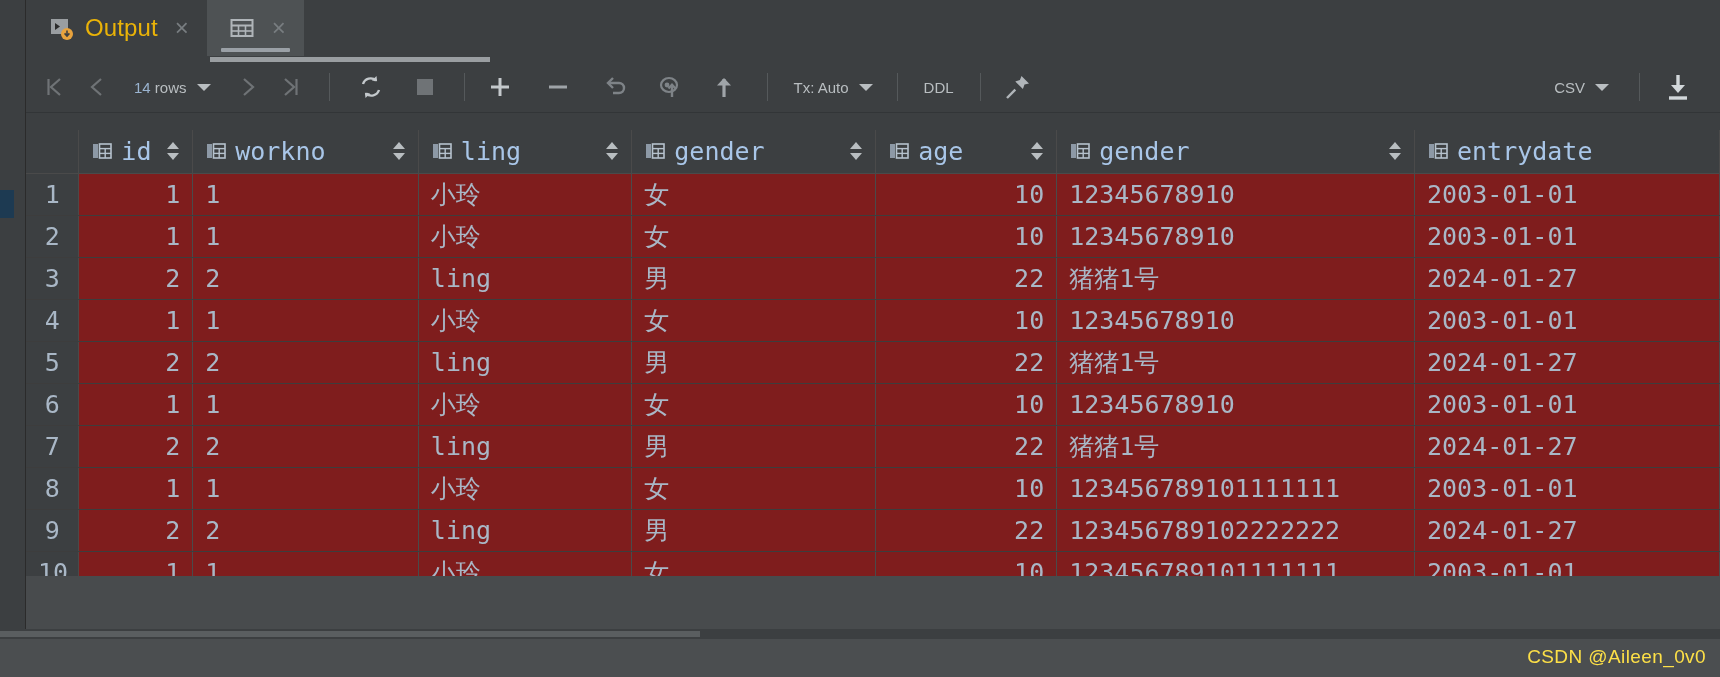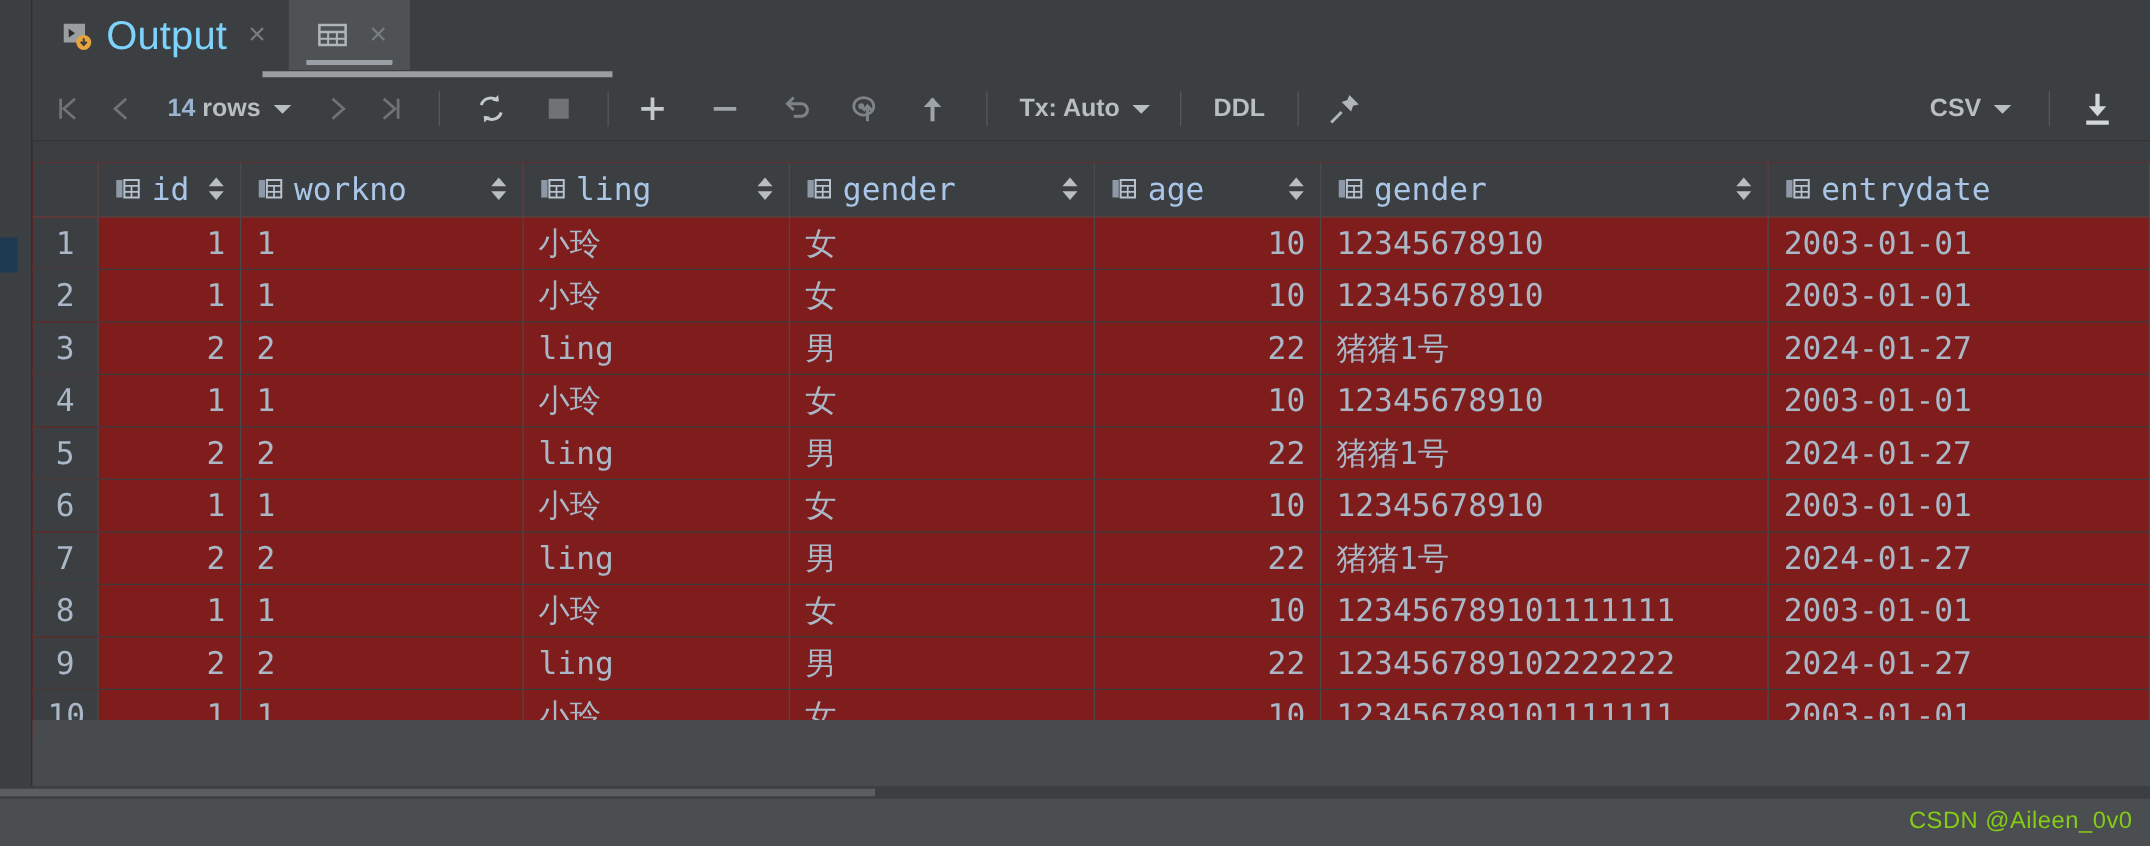--- a/index.html
+++ b/index.html
@@ -29,42 +29,42 @@
     display: flex; align-items: center; gap: 11px;
     padding: 0 18px 0 22px; height: 56px; position: relative;
     cursor: pointer;
   }
   .tab.active { background: #4e5254; }
   .tab .tab-underline {
     position: absolute; left: 14px; right: 14px; bottom: 4px; height: 4px;
     background: #9aa0a6; border-radius: 1px;
   }
   .tab-label {
-    font-size: 32px; color: #7dd3fc; letter-spacing: .1px; white-space: nowrap;
+    font-size: 24px; color: #eab308; letter-spacing: .1px; white-space: nowrap;
   }
   .tab-close {
     font-size: 24px; color: #787d80; line-height: 1; margin-left: 6px;
     cursor: pointer; font-family: "Liberation Sans", sans-serif;
   }
   .ico { display: inline-block; line-height: 0; }
 
   
   .toolbar {
     position: absolute; left: 26px; top: 62px; right: 0; height: 51px;
     background: #3c3f41; display: flex; align-items: center;
     border-bottom: 1px solid #323537;
   }
   .tb-btn {
     display: flex; align-items: center; justify-content: center;
     height: 38px; min-width: 38px; padding: 0 8px; cursor: pointer;
     color: #9fa4a8;
   }
   .tb-btn.dim { color: #6a6e71; }
   .tb-text {
-    font-size: 20px; color: #b9bec1; white-space: nowrap; font-weight: bold;
+    font-size: 15px; color: #b9bec1; white-space: nowrap;
   }
   .tb-text .num { color: #9ab4d0; }
   .rows-ctl { display: flex; align-items: center; gap: 10px; padding: 0 16px; cursor: pointer; }
   .sep { width: 1px; height: 28px; background: #55595b; margin: 0 8px; }
   .caret { width: 0; height: 0; border-left: 7px solid transparent; border-right: 7px solid transparent; border-top: 7px solid #b9bec1; }
   .spacer { flex: 1; }
 
   
   .hscroll-top {
     position: absolute; left: 26px; top: 56px; right: 0; height: 6px; background: #3c3f41;
@@ -125,21 +125,21 @@
     position: absolute; left: 0; top: 629px; right: 0; height: 10px; background: #3c3f41;
   }
   .hscroll-bottom .thumb2 {
     position: absolute; left: 0; top: 2px; width: 700px; height: 6px; background: #5a5e60;
   }
   .statusbar {
     position: absolute; left: 0; top: 639px; right: 0; height: 38px; background: #4b4e50;
   }
   .watermark {
     position: absolute; right: 14px; top: 646px;
-    font-size: 19px; color: #84cc16; font-family: "Liberation Sans", sans-serif;
+    font-size: 19px; color: #fde047; font-family: "Liberation Sans", sans-serif;
     letter-spacing: .4px;
   }
 </style>
 </head>
 <body>
 
 <div id="app">
 
   <div class="left-rail">
     <div class="rail-marker" style="top:190px"></div>

